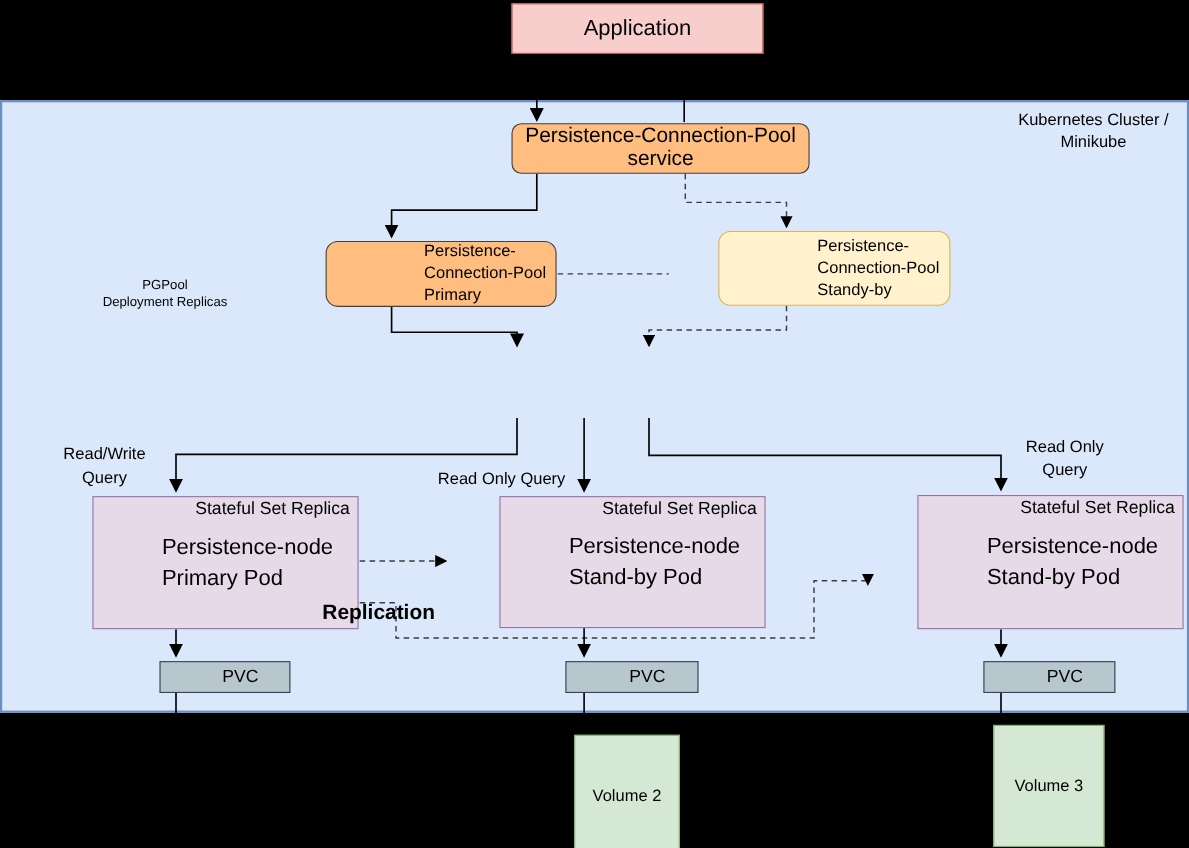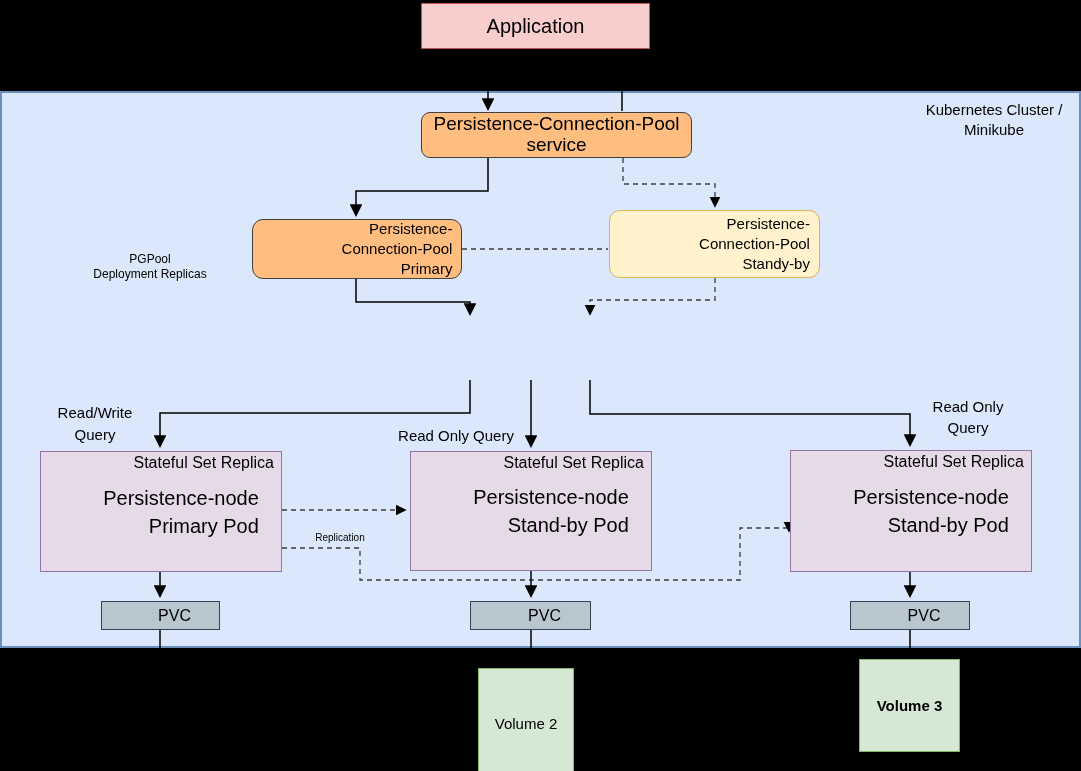--- a/index.html
+++ b/index.html
@@ -6,21 +6,21 @@
   #canvas{
     position:relative;width:1081px;height:771px;background:#000;overflow:hidden;
     font-family:"Liberation Sans","DejaVu Sans",sans-serif;color:#000;
   }
   #cluster{
     position:absolute;left:0px;top:91px;width:1077px;height:553px;
     background:var(--cluster-fill,#dbe8fb);border:2px solid var(--cluster-border,#6c8ebf);
   }
   .node{
     position:absolute;display:flex;align-items:center;justify-content:center;
-    text-align:right;box-sizing:border-box;z-index:3;
+    text-align:left;box-sizing:border-box;z-index:3;margin-left:44px;
   }
   .multiline{white-space:pre-line;padding-left:40px;}
   #app-box{
     left:421px;top:3px;width:229px;height:46px;
     background:var(--app-fill,#f8cecc);border:1px solid var(--app-border,#b85450);
     font-size:20px;z-index:3;
   }
   #service-box{
     left:421px;top:112px;width:271px;height:46px;border-radius:9px;
     background:var(--pool-fill,#ffbd80);border:1px solid var(--dark-border,#404040);
@@ -60,30 +60,30 @@
   }
   #pvc1{left:101px;top:601px;width:119px;height:29px;}
   #pvc2{left:470px;top:601px;width:121px;height:29px;}
   #pvc3{left:850px;top:601px;width:120px;height:29px;}
   .volume{
     background:var(--volume-fill,#d5e8d4);border:1px solid var(--volume-border,#82b366);
     font-size:15px;z-index:3;
   }
   #vol1{left:110px;top:659px;width:101px;height:111px;}
   #vol2{left:478px;top:668px;width:96px;height:111px;}
-  #vol3{left:859px;top:659px;width:101px;height:93px;font-weight:bold;}
+  #vol3{left:859px;top:659px;width:101px;height:111px;}
   .float-label{
     position:absolute;z-index:4;text-align:center;white-space:pre-line;
   }
   #cluster-label{left:904px;top:100px;width:180px;font-size:15px;line-height:20px;}
   #pgpool-label{left:60px;top:252px;width:180px;font-size:12px;line-height:15px;}
   #rw-query-label{left:35px;top:402px;width:120px;font-size:15px;line-height:22px;}
   #ro-query-mid-label{left:385px;top:427px;width:142px;font-size:15px;}
   #ro-query-right-label{left:908px;top:396px;width:120px;font-size:15px;line-height:21px;}
-  #replication-label{left:293px;top:532px;width:94px;font-size:10px;}
+  #replication-label{left:293px;top:547px;width:94px;font-size:19px;font-weight:bold;}
   #edges{position:absolute;left:0;top:0;width:1081px;height:771px;z-index:2;}
   .edge-solid{fill:none;stroke:#000;stroke-width:1.5;}
   .edge-dashed{fill:none;stroke:#3c3c3c;stroke-width:1.3;stroke-dasharray:5 4;}
 </style>
 </head>
 <body>
 
 <div id="canvas">
 
   <div id="cluster"></div>

